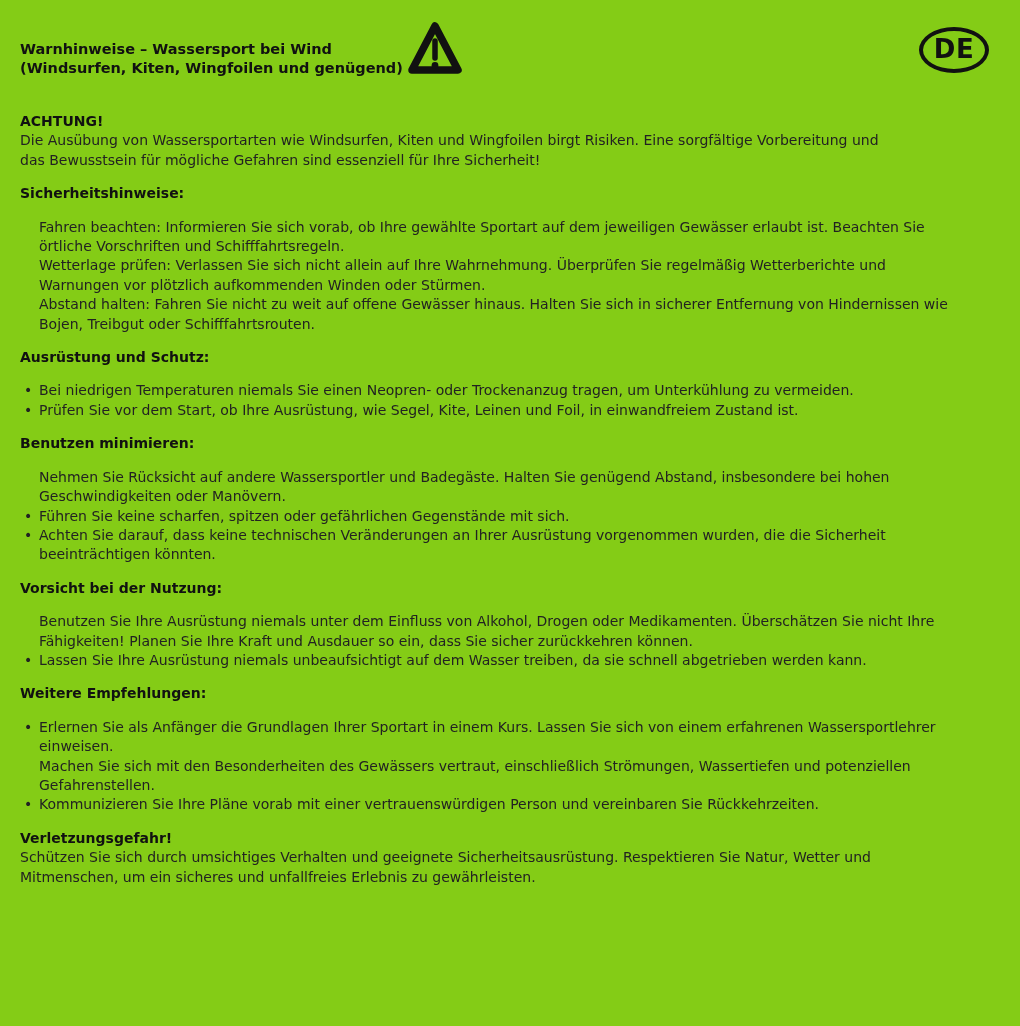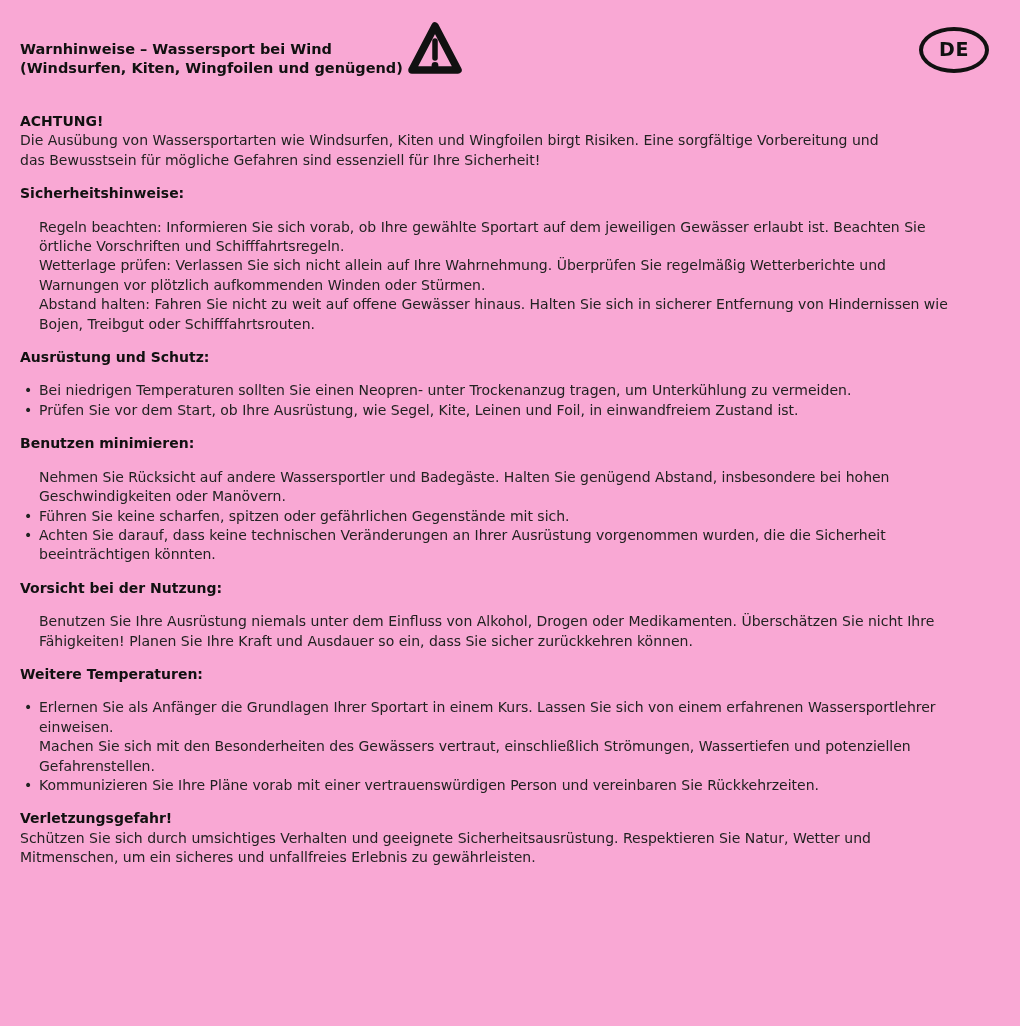--- a/index.html
+++ b/index.html
@@ -6,21 +6,21 @@
     margin: 0;
     padding: 0;
     background: #ffffff;
   }
   .page {
     position: relative;
     width: 1020px;
     height: 1026px;
     box-sizing: border-box;
     padding: 40px 16px 0 20px;
-    background: #f9a8d4;
+    background: #84cc16;
     color: #222222;
     font-family: "DejaVu Sans", "Liberation Sans", sans-serif;
     font-size: 14px;
     line-height: 19.4px;
     overflow: hidden;
   }
   .doc-header {
     position: relative;
     height: 56px;
   }
@@ -43,21 +43,21 @@
     left: 899px;
     top: -13px;
     width: 62px;
     height: 38px;
     border: 4px solid #111111;
     border-radius: 50%;
     display: flex;
     align-items: center;
     justify-content: center;
     font-weight: bold;
-    font-size: 19px;
+    font-size: 26px;
     letter-spacing: 0.5px;
     color: #111111;
   }
   .section { margin-top: 14px; }
   .section.first { margin-top: 16px; }
   .heading {
     font-weight: bold;
     color: #111111;
     margin: 0 0 14px 0;
   }
@@ -98,47 +98,48 @@
   </div>
 
   <div>
       <section class="section tight first">
         <div class="heading">ACHTUNG!</div>
         <div class="item plain">Die Ausübung von Wassersportarten wie Windsurfen, Kiten und Wingfoilen birgt Risiken. Eine sorgfältige Vorbereitung und
 das Bewusstsein für mögliche Gefahren sind essenziell für Ihre Sicherheit!</div>
       </section>
       <section class="section">
         <div class="heading">Sicherheitshinweise:</div>
-        <div class="item indent">Regeln beachten: Informieren Sie sich vorab, ob Ihre gewählte Sportart auf dem jeweiligen Gewässer erlaubt ist. Beachten Sie
+        <div class="item indent">Fahren beachten: Informieren Sie sich vorab, ob Ihre gewählte Sportart auf dem jeweiligen Gewässer erlaubt ist. Beachten Sie
 örtliche Vorschriften und Schifffahrtsregeln.</div>
         <div class="item indent">Wetterlage prüfen: Verlassen Sie sich nicht allein auf Ihre Wahrnehmung. Überprüfen Sie regelmäßig Wetterberichte und
 Warnungen vor plötzlich aufkommenden Winden oder Stürmen.</div>
         <div class="item indent">Abstand halten: Fahren Sie nicht zu weit auf offene Gewässer hinaus. Halten Sie sich in sicherer Entfernung von Hindernissen wie
 Bojen, Treibgut oder Schifffahrtsrouten.</div>
       </section>
       <section class="section">
         <div class="heading">Ausrüstung und Schutz:</div>
-        <div class="item bullet">Bei niedrigen Temperaturen sollten Sie einen Neopren- unter Trockenanzug tragen, um Unterkühlung zu vermeiden.</div>
+        <div class="item bullet">Bei niedrigen Temperaturen niemals Sie einen Neopren- oder Trockenanzug tragen, um Unterkühlung zu vermeiden.</div>
         <div class="item bullet">Prüfen Sie vor dem Start, ob Ihre Ausrüstung, wie Segel, Kite, Leinen und Foil, in einwandfreiem Zustand ist.</div>
       </section>
       <section class="section">
         <div class="heading">Benutzen minimieren:</div>
         <div class="item indent">Nehmen Sie Rücksicht auf andere Wassersportler und Badegäste. Halten Sie genügend Abstand, insbesondere bei hohen
 Geschwindigkeiten oder Manövern.</div>
         <div class="item bullet">Führen Sie keine scharfen, spitzen oder gefährlichen Gegenstände mit sich.</div>
         <div class="item bullet">Achten Sie darauf, dass keine technischen Veränderungen an Ihrer Ausrüstung vorgenommen wurden, die die Sicherheit
 beeinträchtigen könnten.</div>
       </section>
       <section class="section">
         <div class="heading">Vorsicht bei der Nutzung:</div>
         <div class="item indent">Benutzen Sie Ihre Ausrüstung niemals unter dem Einfluss von Alkohol, Drogen oder Medikamenten. Überschätzen Sie nicht Ihre
 Fähigkeiten! Planen Sie Ihre Kraft und Ausdauer so ein, dass Sie sicher zurückkehren können.</div>
+        <div class="item bullet">Lassen Sie Ihre Ausrüstung niemals unbeaufsichtigt auf dem Wasser treiben, da sie schnell abgetrieben werden kann.</div>
       </section>
       <section class="section">
-        <div class="heading">Weitere Temperaturen:</div>
+        <div class="heading">Weitere Empfehlungen:</div>
         <div class="item bullet">Erlernen Sie als Anfänger die Grundlagen Ihrer Sportart in einem Kurs. Lassen Sie sich von einem erfahrenen Wassersportlehrer
 einweisen.</div>
         <div class="item indent">Machen Sie sich mit den Besonderheiten des Gewässers vertraut, einschließlich Strömungen, Wassertiefen und potenziellen
 Gefahrenstellen.</div>
         <div class="item bullet">Kommunizieren Sie Ihre Pläne vorab mit einer vertrauenswürdigen Person und vereinbaren Sie Rückkehrzeiten.</div>
       </section>
       <section class="section tight">
         <div class="heading">Verletzungsgefahr!</div>
         <div class="item plain">Schützen Sie sich durch umsichtiges Verhalten und geeignete Sicherheitsausrüstung. Respektieren Sie Natur, Wetter und
 Mitmenschen, um ein sicheres und unfallfreies Erlebnis zu gewährleisten.</div>

